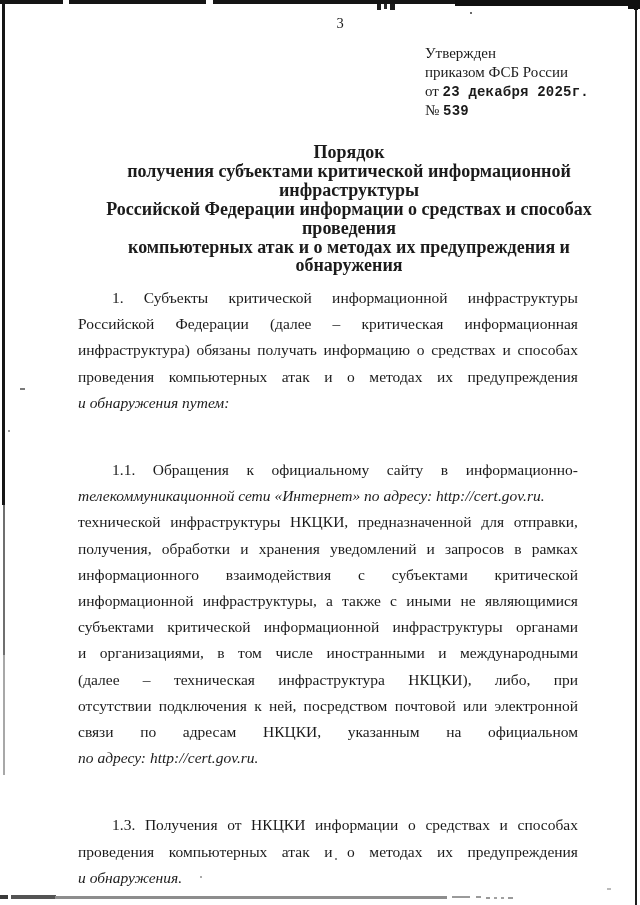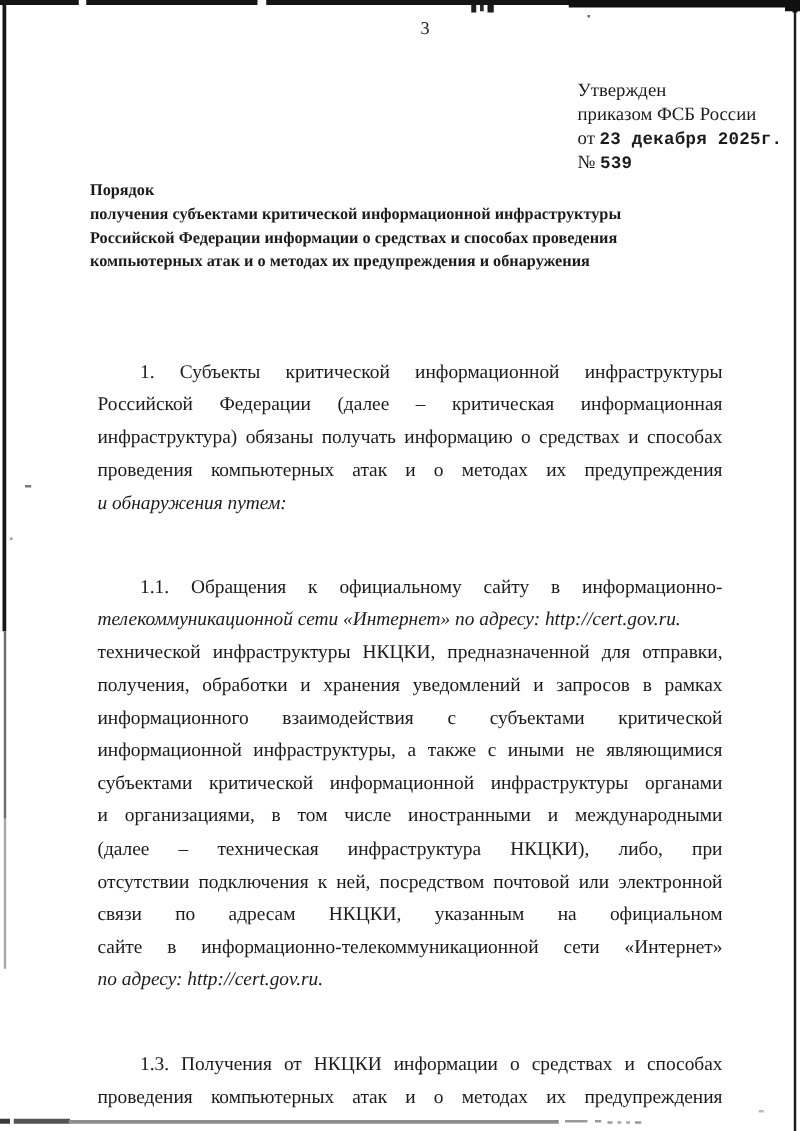--- a/index.html
+++ b/index.html
@@ -15,39 +15,38 @@
 
   
   .page-number {
     position: absolute;
     top: 15px; left: 80px; width: 520px;
     text-align: center;
     font-size: 14.5px;
   }
   .approval {
     position: absolute;
-    top: 44px; left: 462px;
+    top: 44px; left: 425px;
     font-size: 15px;
     line-height: 18.8px;
     white-space: nowrap;
-    margin-top: 20px;
   }
   .approval .typed {
     font-family: "Liberation Mono", monospace;
     font-weight: bold;
     font-size: 14px;
     letter-spacing: 0.2px;
     text-align: center;
   }
   .doc-title {
     position: absolute;
-    top: 143px; left: 72px; width: 534px;
-    text-align: left;
+    top: 143px; left: 82px; width: 534px;
+    text-align: center;
     font-weight: bold;
-    font-size: 13px;
+    font-size: 18px;
     line-height: 18.9px;
   }
   .doc-body {
     position: absolute;
     top: 244px; left: 78px; width: 500px;
     font-size: 15.5px;
     line-height: 26.2px;
   }
   .bline { text-align: justify; text-align-last: justify; }
   .bline.last { text-align-last: left; font-style: italic; }
@@ -144,19 +143,19 @@
       <div class="bline last">телекоммуникационной сети «Интернет» по адресу: http://cert.gov.ru.</div>
       <div class="bline">технической инфраструктуры НКЦКИ, предназначенной для отправки,</div>
       <div class="bline">получения, обработки и хранения уведомлений и запросов в рамках</div>
       <div class="bline">информационного взаимодействия с субъектами критической</div>
       <div class="bline">информационной инфраструктуры, а также с иными не являющимися</div>
       <div class="bline">субъектами критической информационной инфраструктуры органами</div>
       <div class="bline">и организациями, в том числе иностранными и международными</div>
       <div class="bline">(далее – техническая инфраструктура НКЦКИ), либо, при</div>
       <div class="bline">отсутствии подключения к ней, посредством почтовой или электронной</div>
       <div class="bline">связи по адресам НКЦКИ, указанным на официальном</div>
-      <div class="bline">сайте в информационно-телекоммуникационной сети «Интернет»</div>
       <div class="bline last">по адресу: http://cert.gov.ru.</div>
       <div class="bline first">1.3. Получения от НКЦКИ информации о средствах и способах</div>
       <div class="bline">проведения компьютерных атак и о методах их предупреждения</div>
+      <div class="bline last">и обнаружения.</div>
     </div>
 
 </div>
 
 </body></html>

